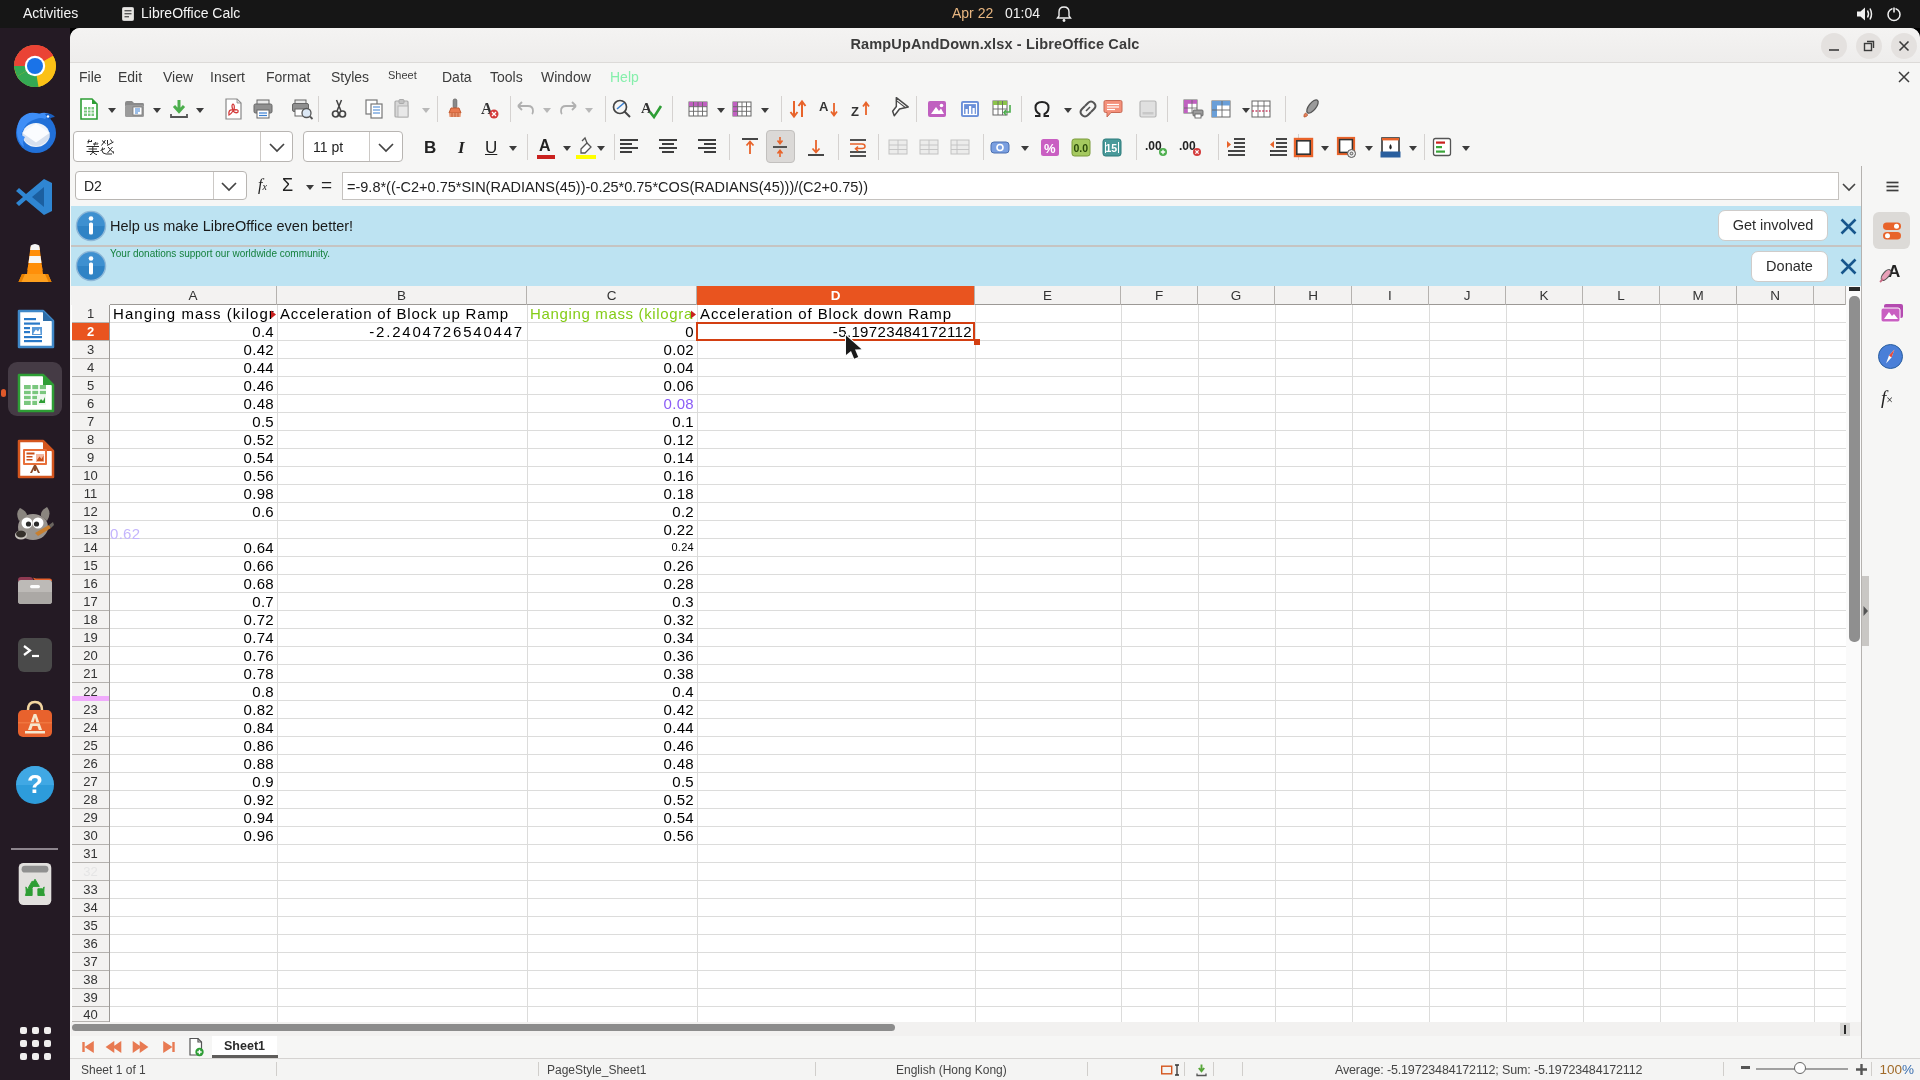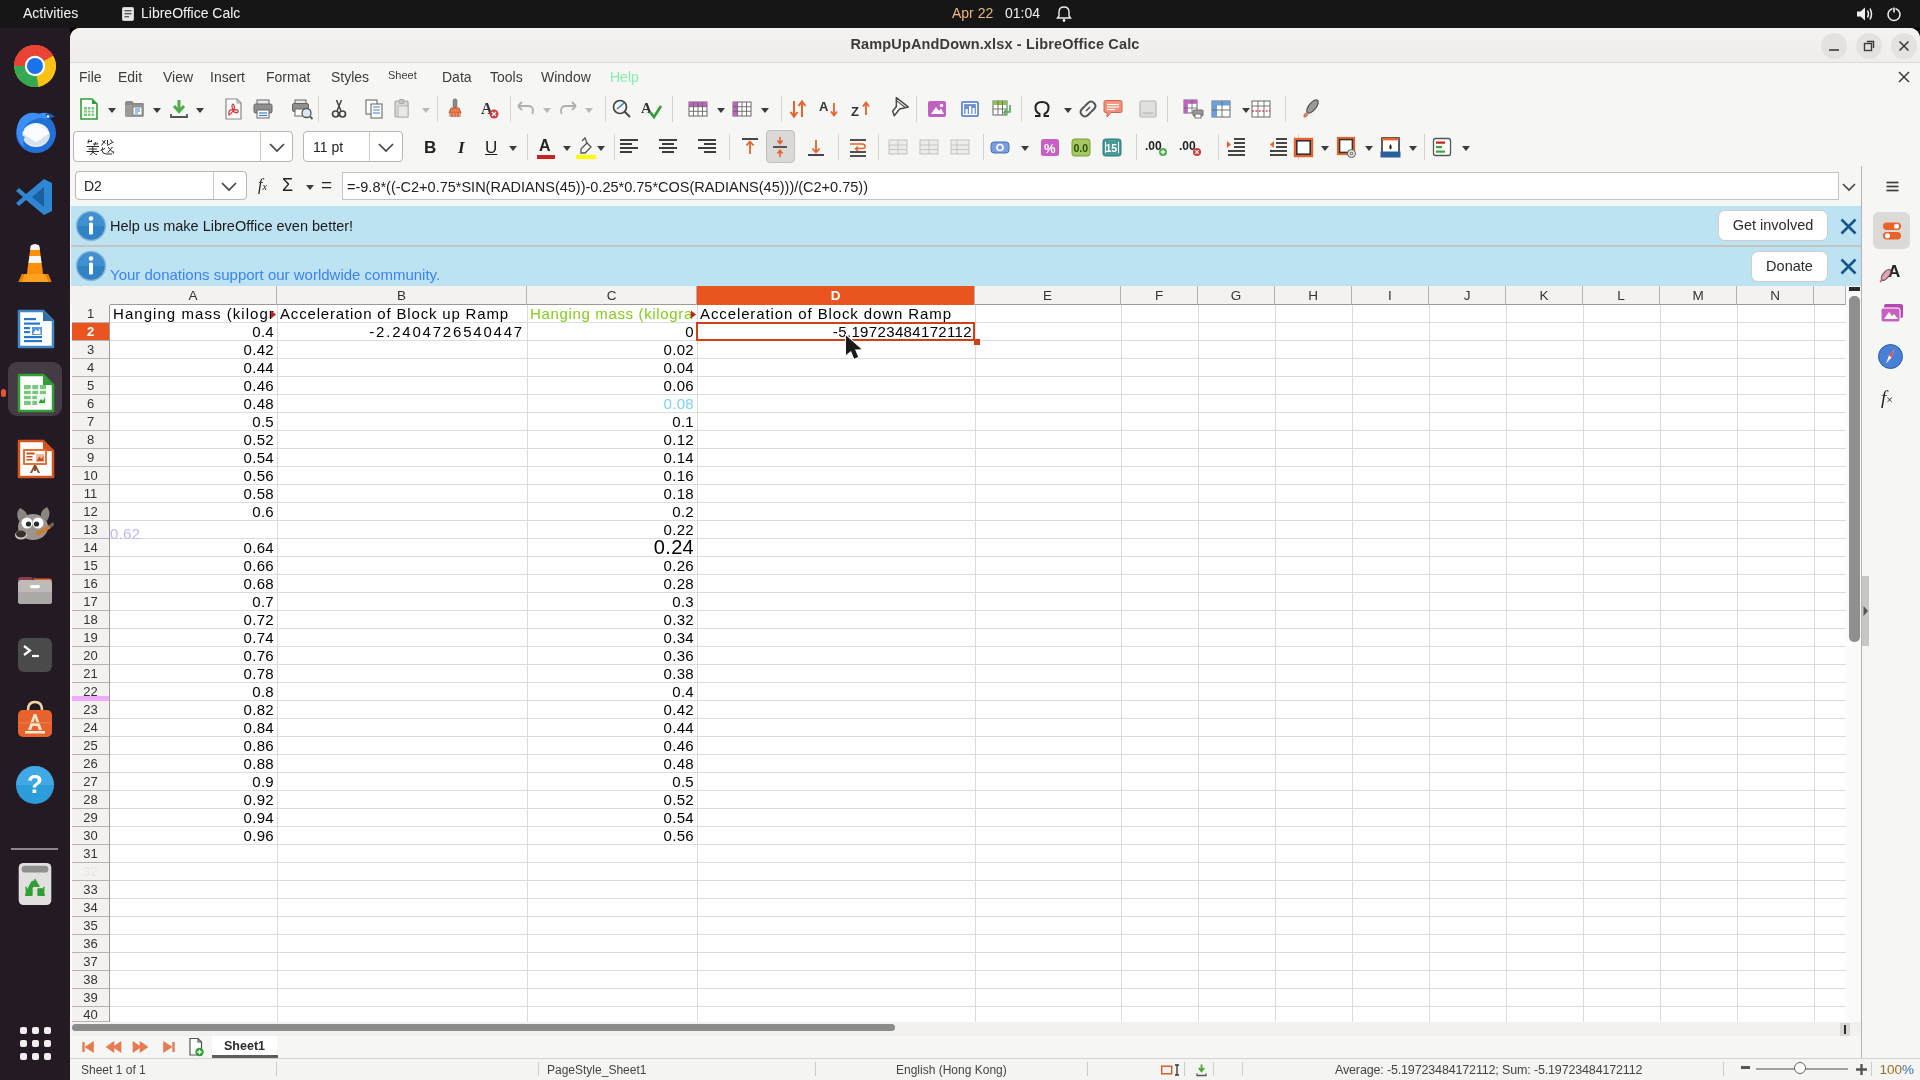--- a/index.html
+++ b/index.html
@@ -673,21 +673,21 @@
 <rect x="14" y="12.5" width="4" height="12" rx="1.5" fill="#fff"></rect>
 <circle cx="16" cy="8.5" r="2.3" fill="#fff"></circle>
 </svg>
 <svg class="abs" style="left:75px;top:250px" width="32" height="32" viewBox="0 0 32 32">
 <circle cx="16" cy="16" r="14.5" fill="#2f83c5" stroke="#8fb8d8" stroke-width="1.5"></circle>
 <path d="M2 16 A14 14 0 0 1 30 16 Z" fill="#4a9ad8" opacity="0.55"></path>
 <rect x="14" y="12.5" width="4" height="12" rx="1.5" fill="#fff"></rect>
 <circle cx="16" cy="8.5" r="2.3" fill="#fff"></circle>
 </svg>
 <div class="abs" style="left:110px;top:218px;font-size:14.5px;color:#1a1a1a">Help us make LibreOffice even better!</div>
-<div class="abs" style="left:110px;top:266px;font-size:15px;color:#3b82f6">Your donations support our worldwide community.</div>
+<div class="abs" style="left:110px;top:248px;font-size:10px;color:#15803d">Your donations support our worldwide community.</div>
 <div class="abs" style="left:1718px;top:210px;width:110px;height:31px;background:#fff;border:1px solid #cfccca;border-radius:7px;text-align:center;line-height:29px;font-size:14.5px;color:#2b2b2b">Get involved</div>
 <div class="abs" style="left:1751px;top:251px;width:77px;height:31px;background:#fff;border:1px solid #cfccca;border-radius:7px;text-align:center;line-height:29px;font-size:14.5px;color:#2b2b2b">Donate</div>
 <svg class="abs" style="left:1839px;top:217px" width="19" height="19">
     <path d="M2.5 2.5 L16.5 16.5 M16.5 2.5 L2.5 16.5" stroke="#17568c" stroke-width="2.6"></path>
   </svg>
 <svg class="abs" style="left:1839px;top:257px" width="19" height="19">
     <path d="M2.5 2.5 L16.5 16.5 M16.5 2.5 L2.5 16.5" stroke="#17568c" stroke-width="2.6"></path>
   </svg>
 <div class="abs" style="left:71px;top:286px;width:1775px;height:736px;background:#fff"></div>
 <div class="abs" style="left:71px;top:286px;width:1775px;height:19px;background:#f3f2f1;border-bottom:1px solid #9c9996"></div>
@@ -814,21 +814,21 @@
   </svg>
 <div class="abs" style="left:110px;top:323px;width:164px;height:17px;font-size:15px;letter-spacing:0.3px;color:#000;text-align:right;line-height:17.5px">0.4</div>
 <div class="abs" style="left:110px;top:341px;width:164px;height:17px;font-size:15px;letter-spacing:0.3px;color:#000;text-align:right;line-height:17.5px">0.42</div>
 <div class="abs" style="left:110px;top:359px;width:164px;height:17px;font-size:15px;letter-spacing:0.3px;color:#000;text-align:right;line-height:17.5px">0.44</div>
 <div class="abs" style="left:110px;top:377px;width:164px;height:17px;font-size:15px;letter-spacing:0.3px;color:#000;text-align:right;line-height:17.5px">0.46</div>
 <div class="abs" style="left:110px;top:395px;width:164px;height:17px;font-size:15px;letter-spacing:0.3px;color:#000;text-align:right;line-height:17.5px">0.48</div>
 <div class="abs" style="left:110px;top:413px;width:164px;height:17px;font-size:15px;letter-spacing:0.3px;color:#000;text-align:right;line-height:17.5px">0.5</div>
 <div class="abs" style="left:110px;top:431px;width:164px;height:17px;font-size:15px;letter-spacing:0.3px;color:#000;text-align:right;line-height:17.5px">0.52</div>
 <div class="abs" style="left:110px;top:449px;width:164px;height:17px;font-size:15px;letter-spacing:0.3px;color:#000;text-align:right;line-height:17.5px">0.54</div>
 <div class="abs" style="left:110px;top:467px;width:164px;height:17px;font-size:15px;letter-spacing:0.3px;color:#000;text-align:right;line-height:17.5px">0.56</div>
-<div class="abs" style="left:110px;top:485px;width:164px;height:17px;font-size:15px;letter-spacing:0.3px;color:#000;text-align:right;line-height:17.5px">0.58</div>
+<div class="abs" style="left:110px;top:485px;width:164px;height:17px;font-size:15px;letter-spacing:0.3px;color:#000;text-align:right;line-height:17.5px">0.98</div>
 <div class="abs" style="left:110px;top:503px;width:164px;height:17px;font-size:15px;letter-spacing:0.3px;color:#000;text-align:right;line-height:17.5px">0.6</div>
 <div class="abs" style="left:110px;top:525px;width:164px;height:17px;font-size:15px;letter-spacing:0.3px;color:#c4b5fd;text-align:left;line-height:17.5px">0.62</div>
 <div class="abs" style="left:110px;top:539px;width:164px;height:17px;font-size:15px;letter-spacing:0.3px;color:#000;text-align:right;line-height:17.5px">0.64</div>
 <div class="abs" style="left:110px;top:557px;width:164px;height:17px;font-size:15px;letter-spacing:0.3px;color:#000;text-align:right;line-height:17.5px">0.66</div>
 <div class="abs" style="left:110px;top:575px;width:164px;height:17px;font-size:15px;letter-spacing:0.3px;color:#000;text-align:right;line-height:17.5px">0.68</div>
 <div class="abs" style="left:110px;top:593px;width:164px;height:17px;font-size:15px;letter-spacing:0.3px;color:#000;text-align:right;line-height:17.5px">0.7</div>
 <div class="abs" style="left:110px;top:611px;width:164px;height:17px;font-size:15px;letter-spacing:0.3px;color:#000;text-align:right;line-height:17.5px">0.72</div>
 <div class="abs" style="left:110px;top:629px;width:164px;height:17px;font-size:15px;letter-spacing:0.3px;color:#000;text-align:right;line-height:17.5px">0.74</div>
 <div class="abs" style="left:110px;top:647px;width:164px;height:17px;font-size:15px;letter-spacing:0.3px;color:#000;text-align:right;line-height:17.5px">0.76</div>
 <div class="abs" style="left:110px;top:665px;width:164px;height:17px;font-size:15px;letter-spacing:0.3px;color:#000;text-align:right;line-height:17.5px">0.78</div>
@@ -839,29 +839,29 @@
 <div class="abs" style="left:110px;top:755px;width:164px;height:17px;font-size:15px;letter-spacing:0.3px;color:#000;text-align:right;line-height:17.5px">0.88</div>
 <div class="abs" style="left:110px;top:773px;width:164px;height:17px;font-size:15px;letter-spacing:0.3px;color:#000;text-align:right;line-height:17.5px">0.9</div>
 <div class="abs" style="left:110px;top:791px;width:164px;height:17px;font-size:15px;letter-spacing:0.3px;color:#000;text-align:right;line-height:17.5px">0.92</div>
 <div class="abs" style="left:110px;top:809px;width:164px;height:17px;font-size:15px;letter-spacing:0.3px;color:#000;text-align:right;line-height:17.5px">0.94</div>
 <div class="abs" style="left:110px;top:827px;width:164px;height:17px;font-size:15px;letter-spacing:0.3px;color:#000;text-align:right;line-height:17.5px">0.96</div>
 <div class="abs" style="left:277px;top:323px;width:247px;height:17px;font-size:15px;letter-spacing:1.8px;color:#000;text-align:right;line-height:17.5px">-2.2404726540447</div>
 <div class="abs" style="left:527px;top:323px;width:167px;height:17px;font-size:15px;letter-spacing:0.3px;color:#000;text-align:right;line-height:17.5px">0</div>
 <div class="abs" style="left:527px;top:341px;width:167px;height:17px;font-size:15px;letter-spacing:0.3px;color:#000;text-align:right;line-height:17.5px">0.02</div>
 <div class="abs" style="left:527px;top:359px;width:167px;height:17px;font-size:15px;letter-spacing:0.3px;color:#000;text-align:right;line-height:17.5px">0.04</div>
 <div class="abs" style="left:527px;top:377px;width:167px;height:17px;font-size:15px;letter-spacing:0.3px;color:#000;text-align:right;line-height:17.5px">0.06</div>
-<div class="abs" style="left:527px;top:395px;width:167px;height:17px;font-size:15px;letter-spacing:0.3px;color:#7dd3fc;text-align:right;line-height:17.5px">0.08</div>
+<div class="abs" style="left:527px;top:395px;width:167px;height:17px;font-size:15px;letter-spacing:0.3px;color:#8b5cf6;text-align:right;line-height:17.5px">0.08</div>
 <div class="abs" style="left:527px;top:413px;width:167px;height:17px;font-size:15px;letter-spacing:0.3px;color:#000;text-align:right;line-height:17.5px">0.1</div>
 <div class="abs" style="left:527px;top:431px;width:167px;height:17px;font-size:15px;letter-spacing:0.3px;color:#000;text-align:right;line-height:17.5px">0.12</div>
 <div class="abs" style="left:527px;top:449px;width:167px;height:17px;font-size:15px;letter-spacing:0.3px;color:#000;text-align:right;line-height:17.5px">0.14</div>
 <div class="abs" style="left:527px;top:467px;width:167px;height:17px;font-size:15px;letter-spacing:0.3px;color:#000;text-align:right;line-height:17.5px">0.16</div>
 <div class="abs" style="left:527px;top:485px;width:167px;height:17px;font-size:15px;letter-spacing:0.3px;color:#000;text-align:right;line-height:17.5px">0.18</div>
 <div class="abs" style="left:527px;top:503px;width:167px;height:17px;font-size:15px;letter-spacing:0.3px;color:#000;text-align:right;line-height:17.5px">0.2</div>
 <div class="abs" style="left:527px;top:521px;width:167px;height:17px;font-size:15px;letter-spacing:0.3px;color:#000;text-align:right;line-height:17.5px">0.22</div>
-<div class="abs" style="left:527px;top:539px;width:167px;height:17px;font-size:20px;letter-spacing:0.3px;color:#000;text-align:right;line-height:17.5px">0.24</div>
+<div class="abs" style="left:527px;top:539px;width:167px;height:17px;font-size:11px;letter-spacing:0.3px;color:#000;text-align:right;line-height:17.5px">0.24</div>
 <div class="abs" style="left:527px;top:557px;width:167px;height:17px;font-size:15px;letter-spacing:0.3px;color:#000;text-align:right;line-height:17.5px">0.26</div>
 <div class="abs" style="left:527px;top:575px;width:167px;height:17px;font-size:15px;letter-spacing:0.3px;color:#000;text-align:right;line-height:17.5px">0.28</div>
 <div class="abs" style="left:527px;top:593px;width:167px;height:17px;font-size:15px;letter-spacing:0.3px;color:#000;text-align:right;line-height:17.5px">0.3</div>
 <div class="abs" style="left:527px;top:611px;width:167px;height:17px;font-size:15px;letter-spacing:0.3px;color:#000;text-align:right;line-height:17.5px">0.32</div>
 <div class="abs" style="left:527px;top:629px;width:167px;height:17px;font-size:15px;letter-spacing:0.3px;color:#000;text-align:right;line-height:17.5px">0.34</div>
 <div class="abs" style="left:527px;top:647px;width:167px;height:17px;font-size:15px;letter-spacing:0.3px;color:#000;text-align:right;line-height:17.5px">0.36</div>
 <div class="abs" style="left:527px;top:665px;width:167px;height:17px;font-size:15px;letter-spacing:0.3px;color:#000;text-align:right;line-height:17.5px">0.38</div>
 <div class="abs" style="left:527px;top:683px;width:167px;height:17px;font-size:15px;letter-spacing:0.3px;color:#000;text-align:right;line-height:17.5px">0.4</div>
 <div class="abs" style="left:527px;top:701px;width:167px;height:17px;font-size:15px;letter-spacing:0.3px;color:#000;text-align:right;line-height:17.5px">0.42</div>
 <div class="abs" style="left:527px;top:719px;width:167px;height:17px;font-size:15px;letter-spacing:0.3px;color:#000;text-align:right;line-height:17.5px">0.44</div>

